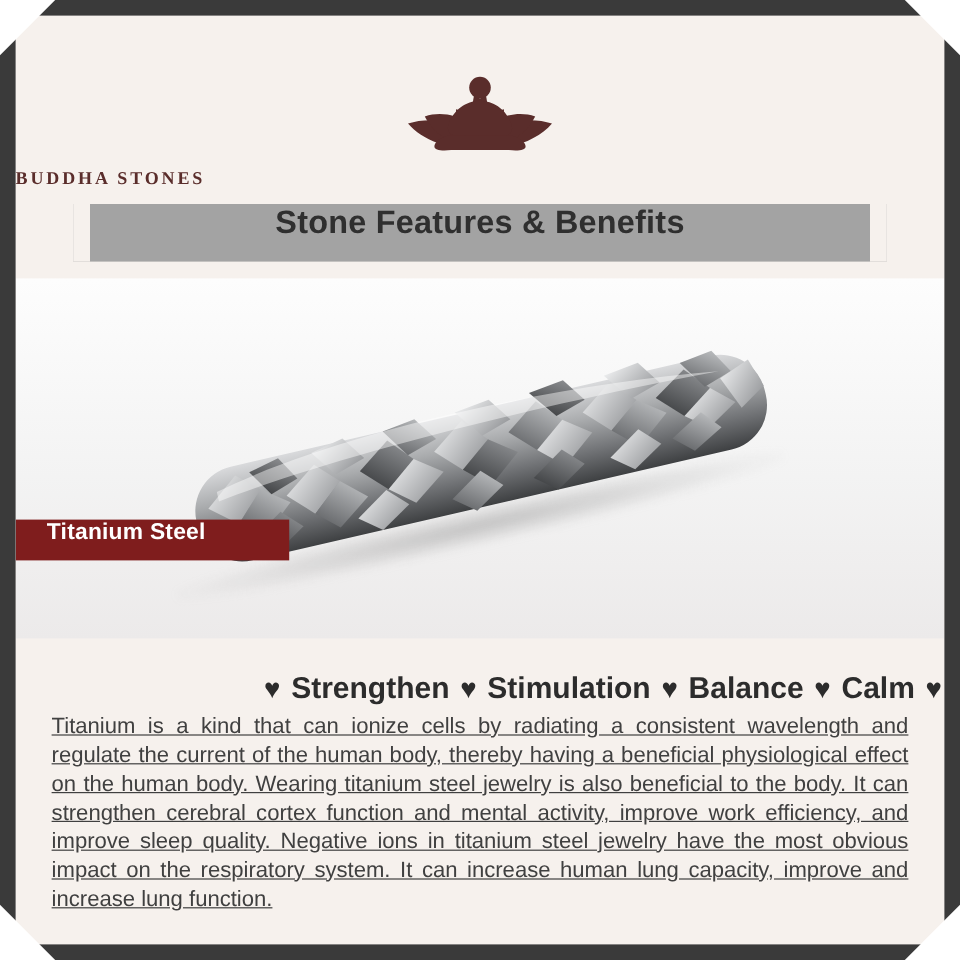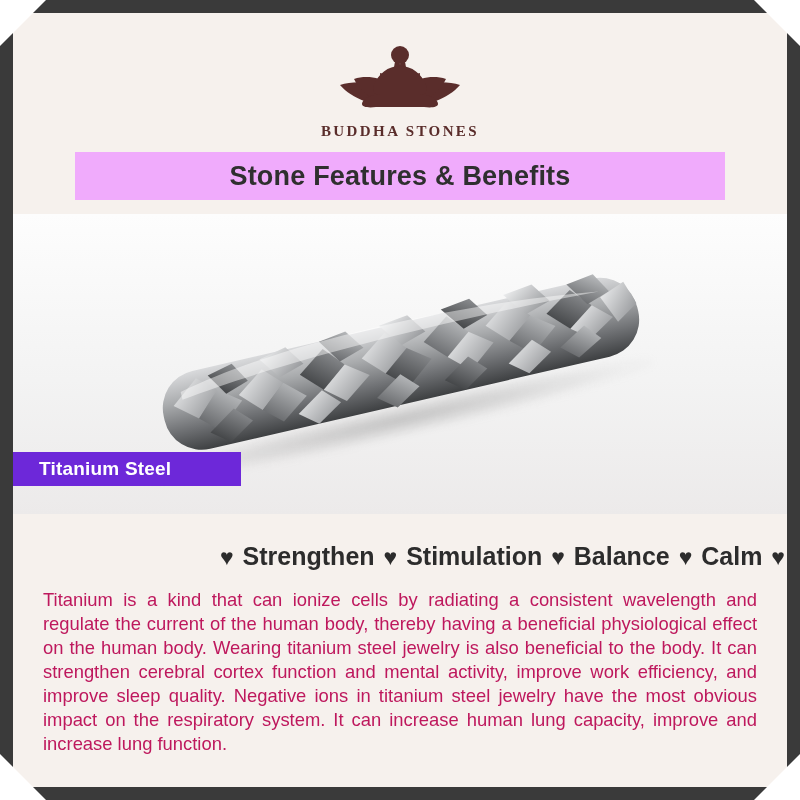--- a/index.html
+++ b/index.html
@@ -61,22 +61,21 @@
 
   .inner {
     position: absolute;
     inset: 13px;
     background: #f6f1ed;
     overflow: hidden;
   }
 
   
   .logo-block {
-    padding-top: 16px;
-    text-align: center;
+    padding-top: 34px;
   }
   .logo-mark {
     width: 180px;
     height: 92px;
     margin: 0 auto;
     display: block;
   }
   .brand-name {
     margin-top: 2px;
     font-size: 15px;
@@ -84,23 +83,22 @@
     font-weight: bold;
     color: #5a2d2b;
     font-family: "Liberation Serif", serif;
   }
 
   
   .title-bar {
     position: relative;
     margin: 12px 48px 0 48px;
     height: 48px;
-    background: #f0abfc;
+    background: #a3a3a3;
     display: flex;
-    align-items: center;
     justify-content: center;
   }
   .title-bar::before,
   .title-bar::after {
     content: "";
     position: absolute;
     top: 0;
     width: 14px;
     height: 100%;
     background: #f6f1ed;
@@ -139,26 +137,25 @@
     width: 520px;
     height: 34px;
     background: radial-gradient(ellipse at center, rgba(90,90,90,0.30) 0%, rgba(150,150,150,0.08) 60%, rgba(255,255,255,0) 75%);
     filter: blur(3px);
   }
 
   
   .caption-strip {
     position: absolute;
     left: 0;
-    top: 439px;
+    top: 420px;
     height: 34px;
     width: 228px;
-    background: #6d28d9;
+    background: #7f1d1d;
     display: flex;
-    align-items: center;
     z-index: 12;
   }
   .caption-text {
     color: #ffffff;
     font-size: 19px;
     font-weight: bold;
     padding-left: 26px;
     letter-spacing: 0.2px;
   }
 
@@ -172,27 +169,28 @@
     white-space: nowrap;
   }
   .heart {
     color: #2c2c2c;
     font-size: 23px;
     padding: 0 2px;
   }
 
   
   .body-copy {
-    margin: 17px 30px 0 30px;
+    margin: 4px 30px 0 30px;
     font-size: 18.4px;
     line-height: 1.30;
-    color: #be185d;
+    color: #404040;
     text-align: justify;
     text-justify: inter-word;
     hyphens: auto;
+    text-decoration: underline;
   }
 </style>
 </head>
 <body>
 
 <div class="page">
 
   <div class="inner">
 
     <div class="logo-block">

